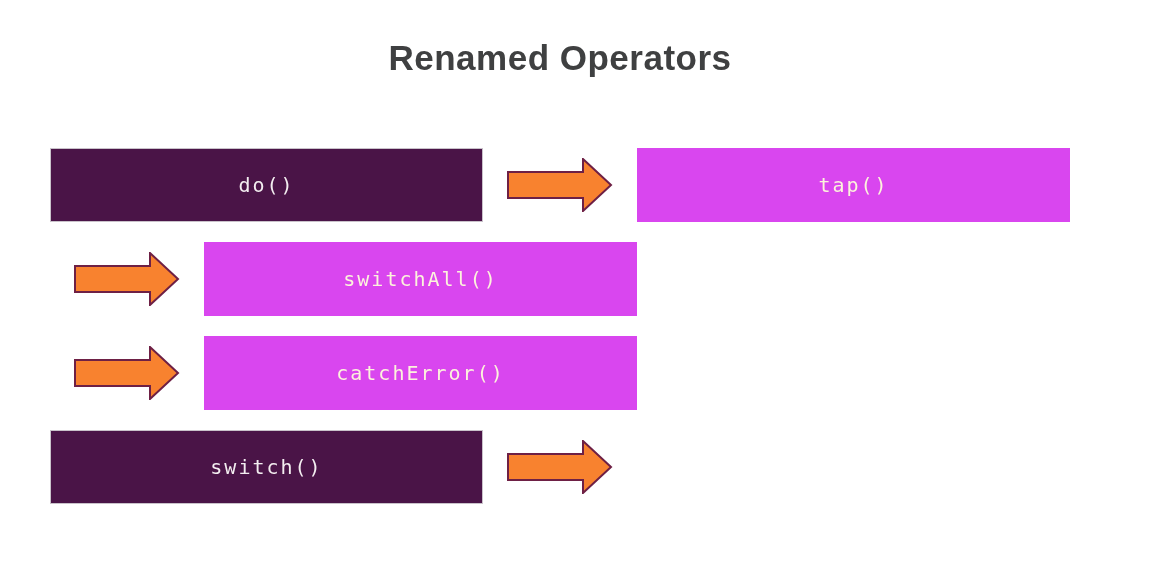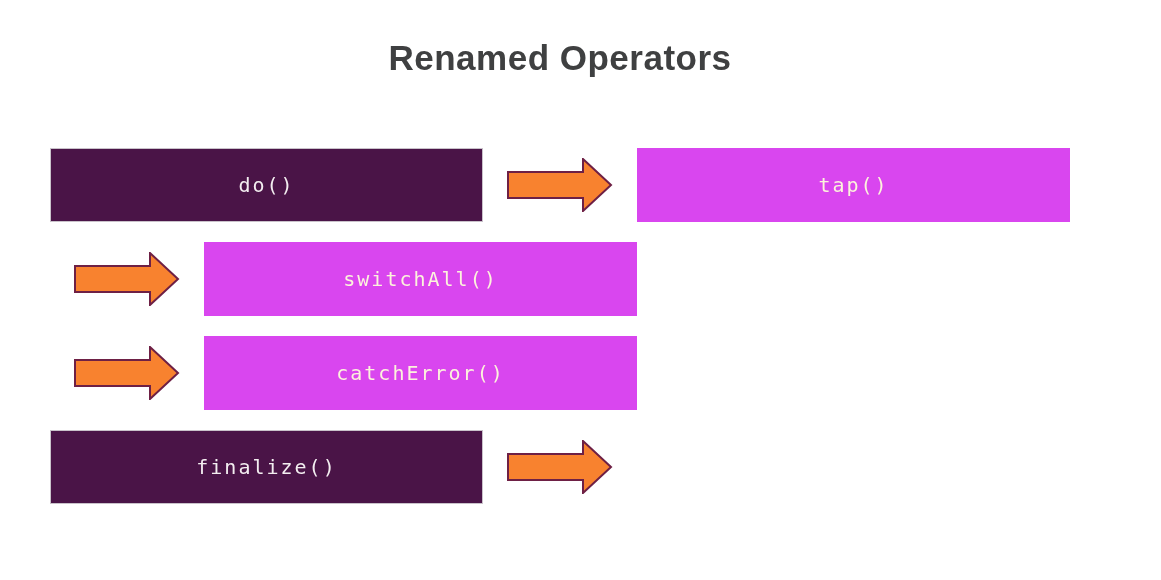--- a/index.html
+++ b/index.html
@@ -103,21 +103,21 @@
           <polygon points="1,14 76,14 76,1 104,27 76,53 76,40 1,40" fill="#f8822f" stroke="#6e2045" stroke-width="2" stroke-linejoin="miter"></polygon>
         </svg>
       </div>
       <div class="box orange">
         <span>catchError()</span>
       </div>
     </div>
 
     <div class="row">
       <div class="box purple">
-        <span>finalize()</span>
+        <span>switch()</span>
       </div>
       <div class="arrow-cell">
         <svg width="106" height="54" viewBox="0 0 106 54">
           <polygon points="1,14 76,14 76,1 104,27 76,53 76,40 1,40" fill="#f8822f" stroke="#6e2045" stroke-width="2" stroke-linejoin="miter"></polygon>
         </svg>
       </div>
     </div>
 
   </div>
 </div>

